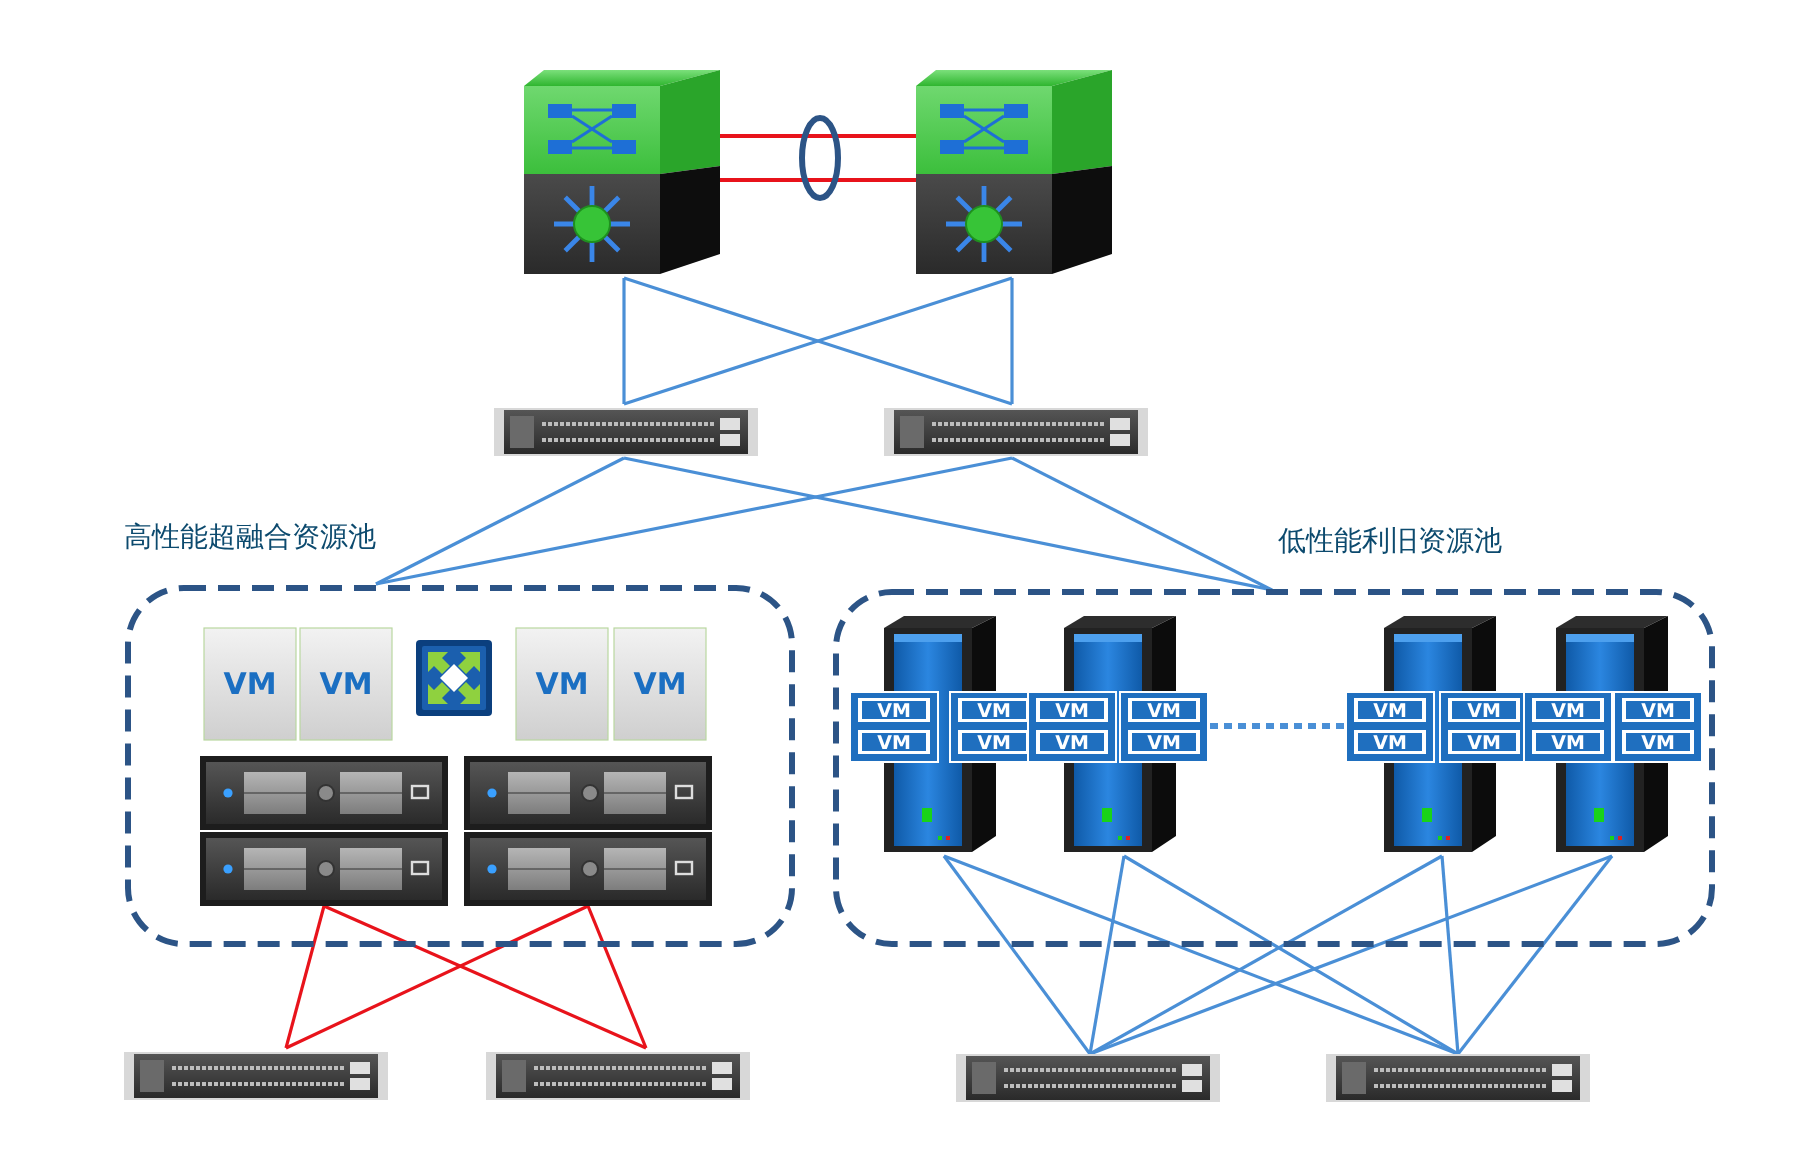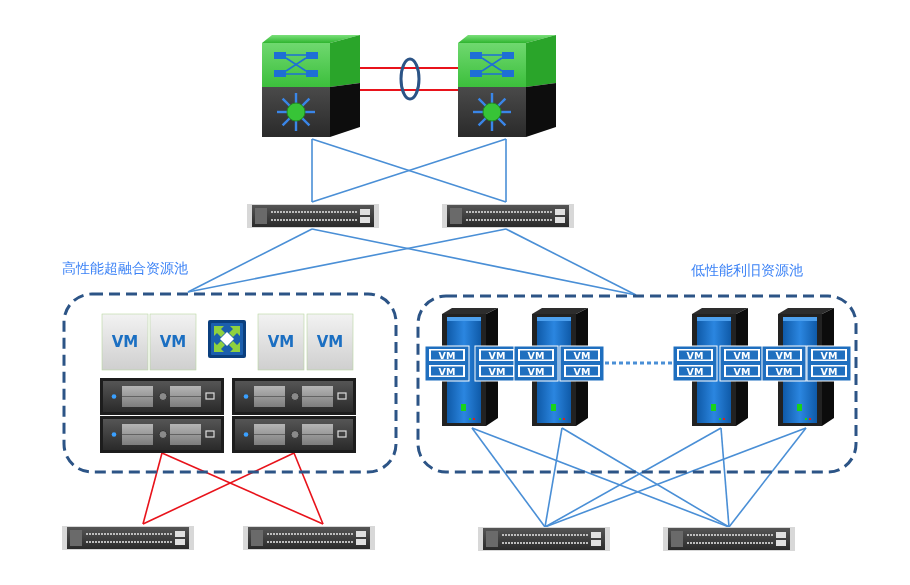--- a/index.html
+++ b/index.html
@@ -1,18 +1,18 @@
 <!DOCTYPE html>
 <html><head>
 <meta charset="utf-8">
 <style>
   html, body { margin: 0; padding: 0; background: #ffffff; }
   body { width: 910px; height: 585px; position: relative; overflow: hidden; font-family: "DejaVu Sans", sans-serif; }
   svg#diagram { position: absolute; left: 0; top: 0; }
-  .label { position: absolute; font-size: 14px; color: #3b82f6; font-family: "DejaVu Sans", sans-serif; white-space: nowrap; }
+  .label { position: absolute; font-size: 14px; color: #0c4a6e; font-family: "DejaVu Sans", sans-serif; white-space: nowrap; }
   .vmtext { font-family: "DejaVu Sans", sans-serif; font-weight: bold; }
 </style>
 </head>
 <body>
 
 <svg id="diagram" width="910" height="585" viewBox="0 0 910 585" xmlns="http://www.w3.org/2000/svg">
   <defs>
     <linearGradient id="greenTop" x1="0" y1="0" x2="0" y2="1">
       <stop offset="0" stop-color="#7be07b"></stop>
       <stop offset="1" stop-color="#2fb52f"></stop>
@@ -388,13 +388,13 @@
         <rect x="6" y="4.5" width="32" height="9" fill="#1f6fbf"></rect>
         <text x="22" y="12.5" text-anchor="middle" font-size="9.5" fill="#ffffff" class="vmtext">VM</text>
         <rect x="4" y="19" width="36" height="12" fill="#ffffff"></rect>
         <rect x="6" y="20.5" width="32" height="9" fill="#1f6fbf"></rect>
         <text x="22" y="28.5" text-anchor="middle" font-size="9.5" fill="#ffffff" class="vmtext">VM</text>
       </g>
     </g>
 </svg>
 
 <div class="label" style="left:62px; top:260px;">高性能超融合资源池</div>
-<div class="label" style="left:691px; top:262px;">低性能利旧资源池</div>
+<div class="label" style="left:639px; top:262px;">低性能利旧资源池</div>
 
 </body></html>

